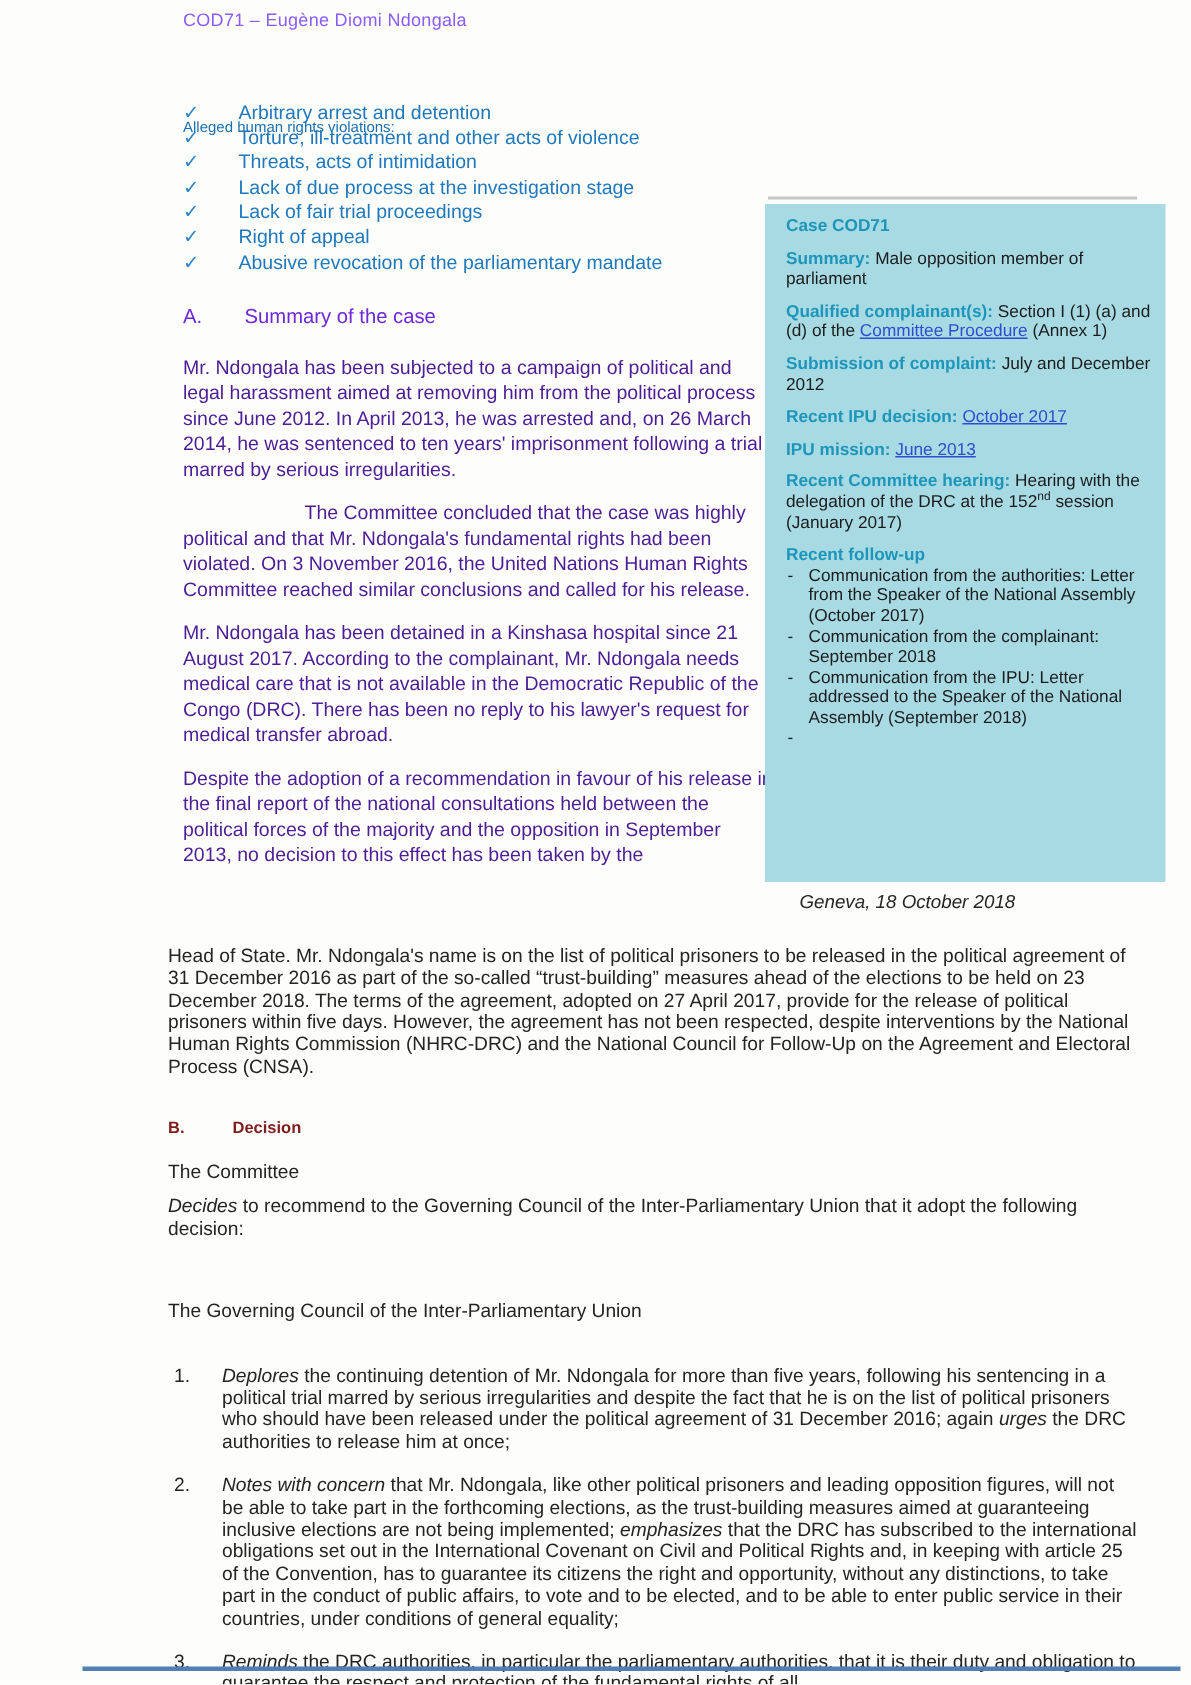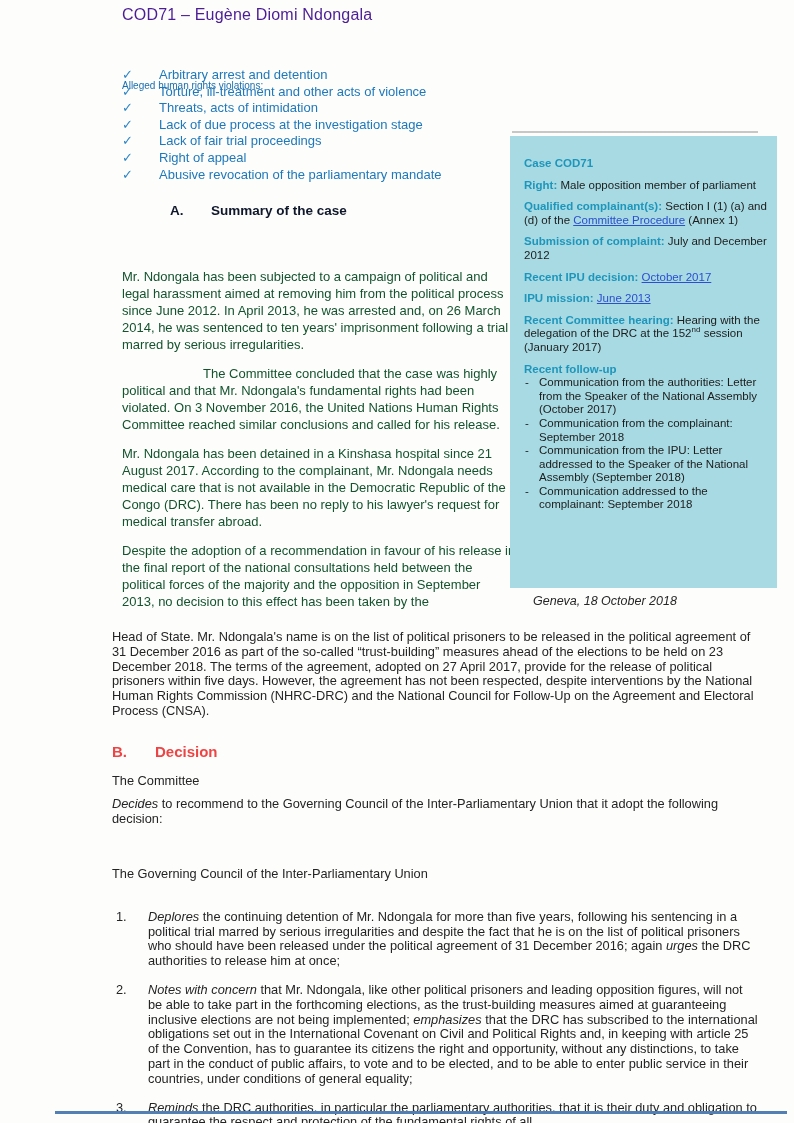--- a/index.html
+++ b/index.html
@@ -7,58 +7,58 @@
   .page {
     position: relative;
     width: 794px; height: 1123px;
     background: #fdfdfc;
     font-family: "Liberation Sans", "DejaVu Sans", sans-serif;
     color: #2b2b2b;
     overflow: hidden;
   }
   .case-title {
     position: absolute; left: 122px; top: 6px;
-    font-size: 16px; font-weight: 400; color: #4c1d95;
+    font-size: 12px; font-weight: 400; color: #8b5cf6;
     letter-spacing: .2px;
     text-align: center;
   }
   .violations-heading {
     position: absolute; left: 122px; top: 37px;
     font-size: 10px; font-weight: 400; color: #1a6fb0; margin-top: 43px;
   }
   .violations-list {
     position: absolute; left: 122px; top: 67px; width: 400px;
     list-style: none;
   }
   .violations-list li {
     display: flex; align-items: baseline;
     font-size: 13px; line-height: 16.6px; color: #1e78bb;
   }
   .check { width: 37px; flex: 0 0 37px; color: #2e86c6; font-size: 13px; }
   .sec-heading {
     position: absolute; left: 122px;
-    font-size: 13.5px; font-weight: 700; color: #0f172a; margin-left: 48px;
+    font-size: 13.5px; font-weight: 400; color: #6d28d9;
   }
   .sec-heading .sec-letter { display: inline-block; width: 41px; }
   .sec-a { top: 203px; }
   .col-left {
     position: absolute; left: 122px; top: 236px; width: 394px;
-    font-size: 13px; line-height: 17px; color: #14532d; margin-top: 32px;
+    font-size: 13px; line-height: 17px; color: #4c1d95;
   }
   .col-left p { margin-bottom: 12px; }
   .col-left p.indent { text-indent: 81px; }
 
   .box-top-line {
     position: absolute; left: 512px; top: 131px; width: 246px; height: 2px;
     background: #9a9a9a; opacity: .55;
   }
   .case-box {
     position: absolute; left: 510px; top: 136px; width: 267px; height: 452px;
     background: #a7dae3;
-    padding: 21px 8px 10px 14px;
+    padding: 9px 8px 10px 14px;
     font-size: 11.5px; line-height: 13.6px; color: #1c1c1c;
   }
   .case-box p { margin-bottom: 8px; }
   .case-box .lbl { font-weight: 700; color: #1e96bb; }
   .case-box a { color: #2d4ecf; text-decoration: underline; }
   .case-box sup { font-size: 8px; vertical-align: super; line-height: 0; }
   .case-box .fu-list { margin-bottom: 0; }
   .fu { position: relative; padding-left: 15px; }
   .fu .dash { position: absolute; left: 1px; top: 0; }
   .fu-label { margin-bottom: 0 !important; }
@@ -68,21 +68,21 @@
     font-size: 12.5px; color: #262626; font-style: italic;
   }
 
   .bottom {
     position: absolute; left: 112px; top: 630px; width: 646px;
     font-size: 12.8px; line-height: 14.8px; color: #242424;
   }
   .bottom .cont { margin-bottom: 26px; }
   .sec-b {
     position: static; margin-bottom: 14px;
-    font-size: 15px; font-weight: 700; color: #ef4444;
+    font-size: 11px; font-weight: 700; color: #7f1d1d;
   }
   .sec-b .sec-letter { display: inline-block; width: 43px; }
   .bottom .committee { margin-bottom: 9px; }
   .bottom .decides { margin-bottom: 11px; }
   .bottom .council { margin-bottom: 28px; margin-top: 40px; }
   .decision-list { list-style: none; }
   .decision-list li { display: flex; margin-bottom: 14px; }
   .decision-list .num { flex: 0 0 36px; padding-left: 4px; }
   .decision-list .it { flex: 1; }
   i { font-style: italic; }
@@ -138,41 +138,41 @@
     <p>Mr. Ndongala has been subjected to a campaign of political and legal harassment aimed at removing him from the political process since June 2012. In April 2013, he was arrested and, on 26 March 2014, he was sentenced to ten years' imprisonment following a trial marred by serious irregularities.</p>
     <p class="indent">The Committee concluded that the case was highly political and that Mr. Ndongala's fundamental rights had been violated. On 3 November 2016, the United Nations Human Rights Committee reached similar conclusions and called for his release.</p>
     <p>Mr. Ndongala has been detained in a Kinshasa hospital since 21 August 2017. According to the complainant, Mr. Ndongala needs medical care that is not available in the Democratic Republic of the Congo (DRC). There has been no reply to his lawyer's request for medical transfer abroad.</p>
     <p>Despite the adoption of a recommendation in favour of his release in the final report of the national consultations held between the political forces of the majority and the opposition in September 2013, no decision to this effect has been taken by the</p>
   </div>
 
   <div class="box-top-line"></div>
 
   <aside class="case-box">
     <p><span class="lbl">Case COD71</span></p>
-    <p><span class="lbl">Right:</span>
+    <p><span class="lbl">Summary:</span>
       <span>Male opposition member of parliament</span></p>
     <p><span class="lbl">Qualified complainant(s):</span>
       <span>Section I (1) (a) and (d) of the</span>
       <a href="#">Committee Procedure</a>
       <span>(Annex 1)</span></p>
     <p><span class="lbl">Submission of complaint:</span>
       <span>July and December 2012</span></p>
     <p><span class="lbl">Recent IPU decision:</span>
       <a href="#">October 2017</a></p>
     <p><span class="lbl">IPU mission:</span>
       <a href="#">June 2013</a></p>
     <p><span class="lbl">Recent Committee hearing:</span>
       <span>Hearing with the delegation of the DRC at the 152</span><sup>nd</sup>
       <span>session (January 2017)</span></p>
     <p class="fu-label"><span class="lbl">Recent follow-up</span></p>
     <div class="fu-list">
       <div class="fu"><span class="dash">-</span><span>Communication from the authorities: Letter from the Speaker of the National Assembly (October 2017)</span></div>
       <div class="fu"><span class="dash">-</span><span>Communication from the complainant: September 2018</span></div>
       <div class="fu"><span class="dash">-</span><span>Communication from the IPU: Letter addressed to the Speaker of the National Assembly (September 2018)</span></div>
-      <div class="fu"><span class="dash">-</span><span>Communication addressed to the complainant: September 2018</span></div>
+      <div class="fu"><span class="dash">-</span></div>
     </div>
   </aside>
 
   <p class="dateline">Geneva, 18 October 2018</p>
 
   <div class="bottom">
     <p class="cont">Head of State. Mr. Ndongala's name is on the list of political prisoners to be released in the political agreement of 31 December 2016 as part of the so-called “trust-building” measures ahead of the elections to be held on 23 December 2018. The terms of the agreement, adopted on 27 April 2017, provide for the release of political prisoners within five days. However, the agreement has not been respected, despite interventions by the National Human Rights Commission (NHRC-DRC) and the National Council for Follow-Up on the Agreement and Electoral Process (CNSA).</p>
 
     <h3 class="sec-b"><span class="sec-letter">B.</span><span>Decision</span></h3>
 

